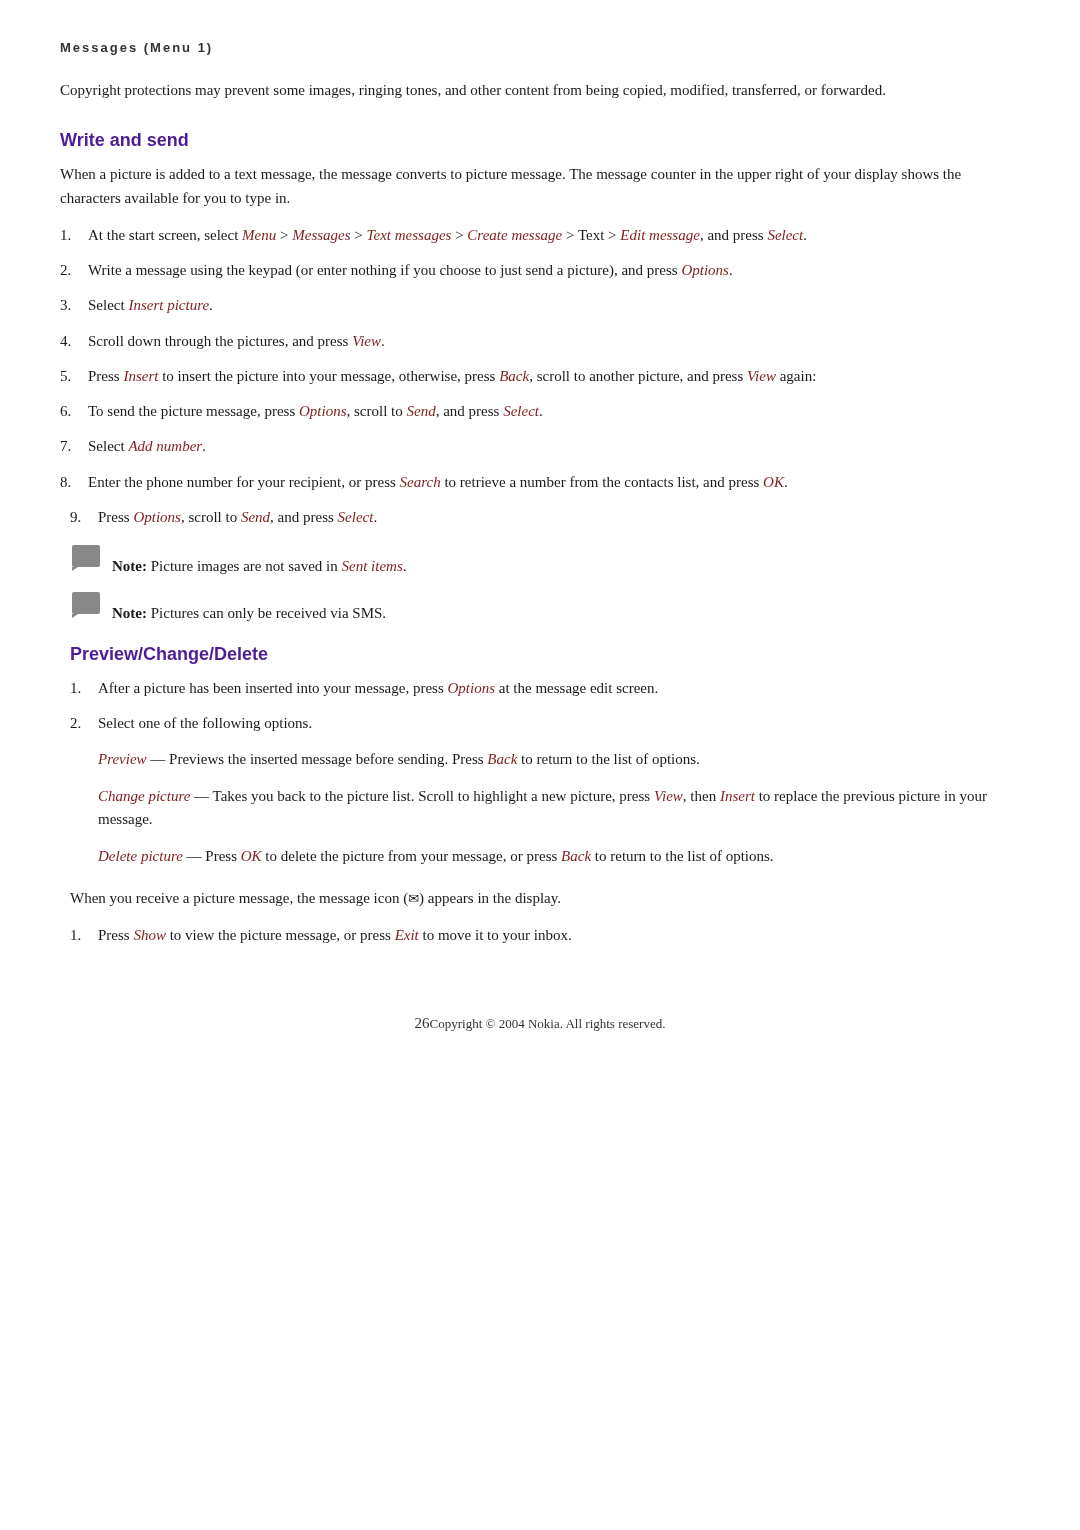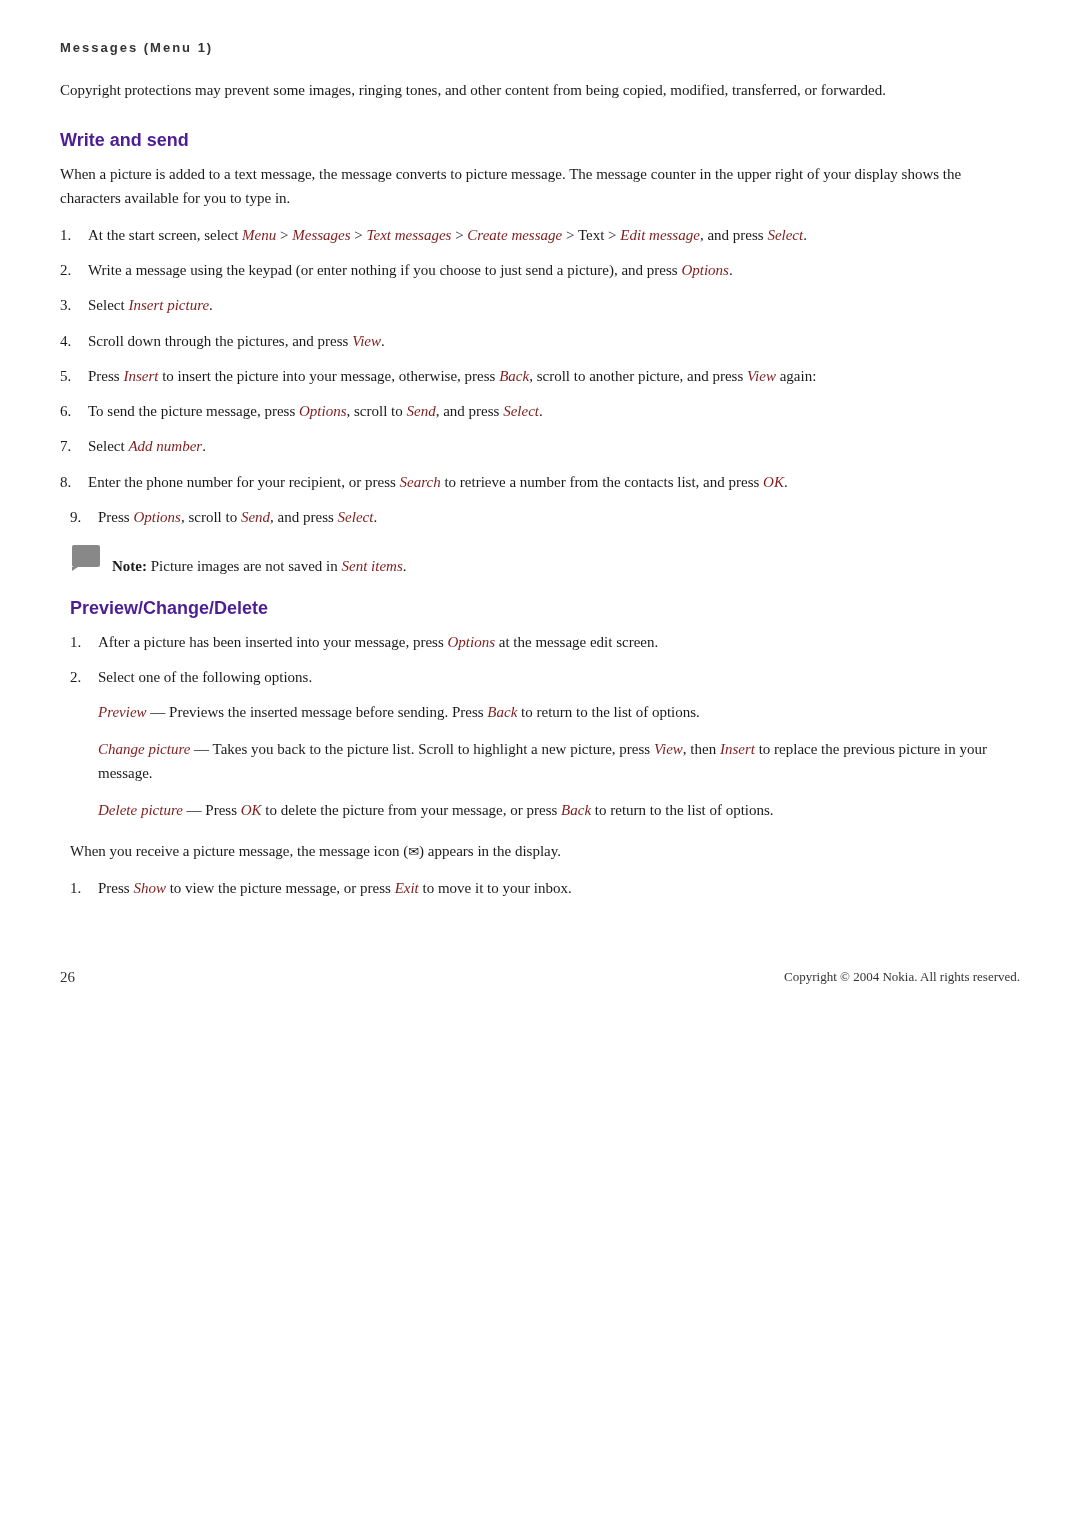--- a/index.html
+++ b/index.html
@@ -133,21 +133,21 @@
       margin-bottom: 14px;
     }
 
     .option-block p {
       font-size: 15px;
       line-height: 1.55;
     }
 
     .page-footer {
       display: flex;
-      justify-content: space-between;
+      justify-content: center;
       align-items: center;
       margin-top: 48px;
       padding-top: 8px;
       border-top: none;
       font-size: 14px;
       color: #333;
     }
 
     .page-num {
       font-size: 15px;
@@ -249,20 +249,31 @@
         <svg viewBox="0 0 32 28" fill="none" xmlns="http://www.w3.org/2000/svg">
           <rect x="2" y="2" width="28" height="22" rx="2" fill="#888"></rect>
           <polygon points="2,24 2,28 8,24" fill="#888"></polygon>
         </svg>
       </div>
       <p class="note-text">
         <span class="note-bold">Note:</span> Picture images are not saved in <span class="italic-green">Sent items</span>.
       </p>
     </div>
 
+    <div class="note-block">
+      <div class="note-icon">
+        <svg viewBox="0 0 32 28" fill="none" xmlns="http://www.w3.org/2000/svg">
+          <rect x="2" y="2" width="28" height="22" rx="2" fill="#888"></rect>
+          <polygon points="2,24 2,28 8,24" fill="#888"></polygon>
+        </svg>
+      </div>
+      <p class="note-text">
+        <span class="note-bold">Note:</span> Pictures can only be received via SMS.
+      </p>
+    </div>
 
     <div style="margin-top: 20px;">
       <h2 class="section-heading">Preview/Change/Delete</h2>
 
       <ol class="numbered-list">
         <li>
           <span class="list-num">1.</span>
           <span class="list-content">
             After a picture has been inserted into your message, press <span class="italic-green">Options</span> at the message edit screen.
           </span>

